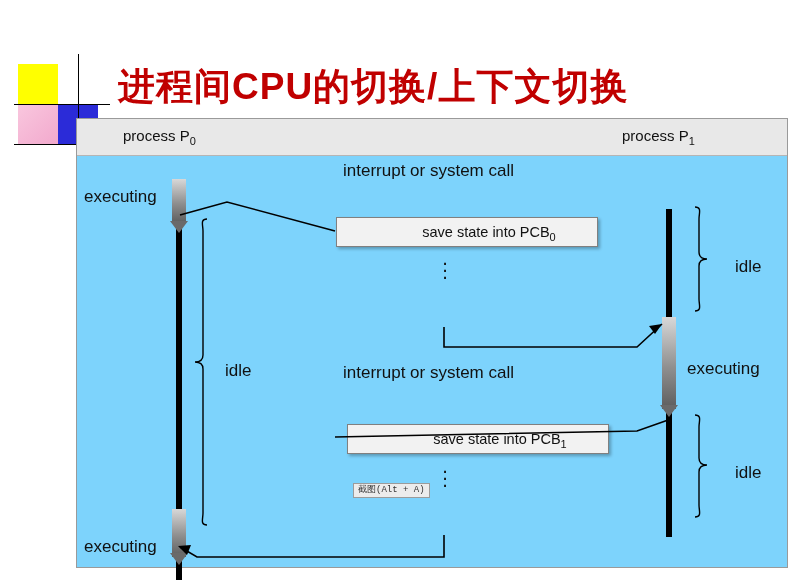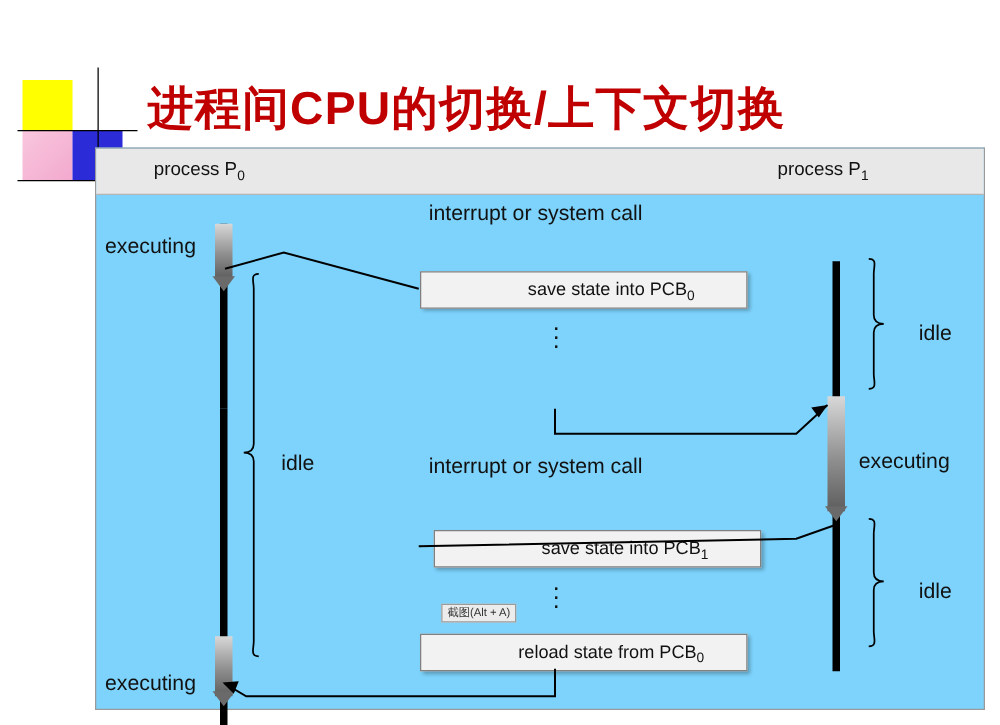--- a/index.html
+++ b/index.html
@@ -203,20 +203,21 @@
     position: absolute;
     left: 276px;
     top: 364px;
     padding: 1px 4px;
     background: #ececec;
     border: 1px solid #9b9b9b;
     font-size: 9px;
     color: #333333;
     white-space: nowrap;
     line-height: 11px;
+    font-family: Liberation Mono, monospace;
   }
 </style>
 </head>
 <body>
 
 <div id="slide-header">
   <div class="deco" id="deco-white"></div>
   <div class="deco" id="deco-yellow"></div>
   <div class="deco" id="deco-magenta"></div>
   <div class="deco" id="deco-blue"></div>
@@ -257,23 +258,20 @@
   <div class="fig-text" id="idle-r2">idle</div>
   <div class="fig-text" id="int-top">interrupt or system call</div>
   <div class="fig-text" id="int-mid">interrupt or system call</div>
 
   <div class="pcb-box" id="box1">
     <span>save state into PCB</span><span class="sub">0</span>
   </div>
   <div class="pcb-box" id="box3">
     <span>save state into PCB</span><span class="sub">1</span>
   </div>
-  <div class="pcb-box" id="box4">
-    <span>reload state from PCB</span><span class="sub">0</span>
-  </div>
 
   <div class="vdots" id="dots1">
     <span>.</span>
     <span>.</span>
     <span>.</span>
   </div>
   <div class="vdots" id="dots2">
     <span>.</span>
     <span>.</span>
     <span>.</span>

